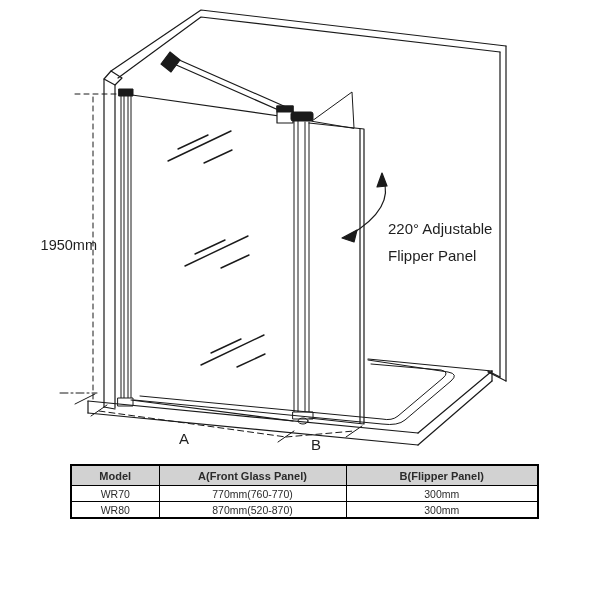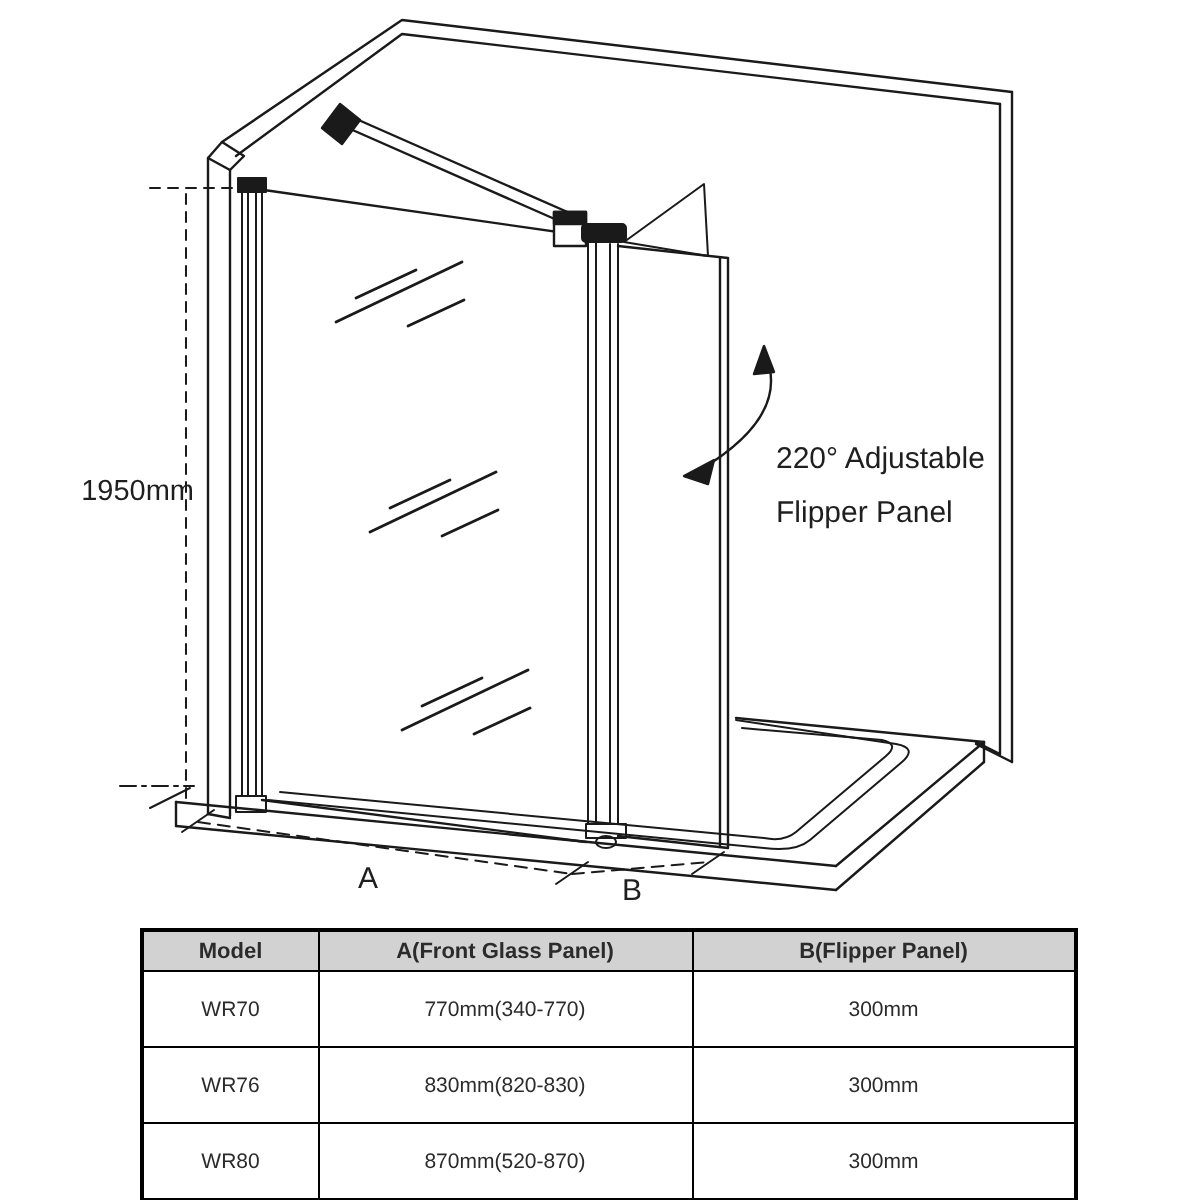--- a/index.html
+++ b/index.html
@@ -5,21 +5,21 @@
   html,body{margin:0;padding:0;background:#ffffff;}
   .stage{position:relative;width:600px;height:600px;background:#ffffff;overflow:hidden;
          font-family:"Liberation Sans", sans-serif;}
   .diagram{position:absolute;left:0;top:0;}
   svg text{fill:#1f1f1f;}
   .spec-table{position:absolute;left:70px;top:464px;width:467px;border-collapse:collapse;
               table-layout:fixed;border:2px solid #000;}
   .spec-table th,.spec-table td{border:1px solid #000;text-align:center;vertical-align:middle;
               color:#2b2b2b;overflow:hidden;white-space:nowrap;}
   .spec-table th{background:#d2d2d2;font-size:11px;font-weight:700;height:17px;}
-  .spec-table td{font-size:10.5px;font-weight:400;height:13px;padding:12px 0;}
+  .spec-table td{font-size:10.5px;font-weight:400;height:13px;padding:1px 0;}
   .col-model{width:88px;}
   .col-a{width:187px;}
   .col-b{width:192px;}
 </style>
 </head>
 <body>
 
 <div class="stage">
 
   <svg class="diagram" width="600" height="462" viewBox="0 0 600 462" fill="none" stroke="#1a1a1a" stroke-width="1.2" stroke-linecap="round" stroke-linejoin="round">
@@ -147,26 +147,21 @@
     <thead>
       <tr>
         <th>Model</th>
         <th>A(Front Glass Panel)</th>
         <th>B(Flipper Panel)</th>
       </tr>
     </thead>
     <tbody>
       <tr>
         <td>WR70</td>
-        <td>770mm(340-770)</td>
-        <td>300mm</td>
-      </tr>
-      <tr>
-        <td>WR76</td>
-        <td>830mm(820-830)</td>
+        <td>770mm(760-770)</td>
         <td>300mm</td>
       </tr>
       <tr>
         <td>WR80</td>
         <td>870mm(520-870)</td>
         <td>300mm</td>
       </tr>
     </tbody>
   </table>
 </div>

